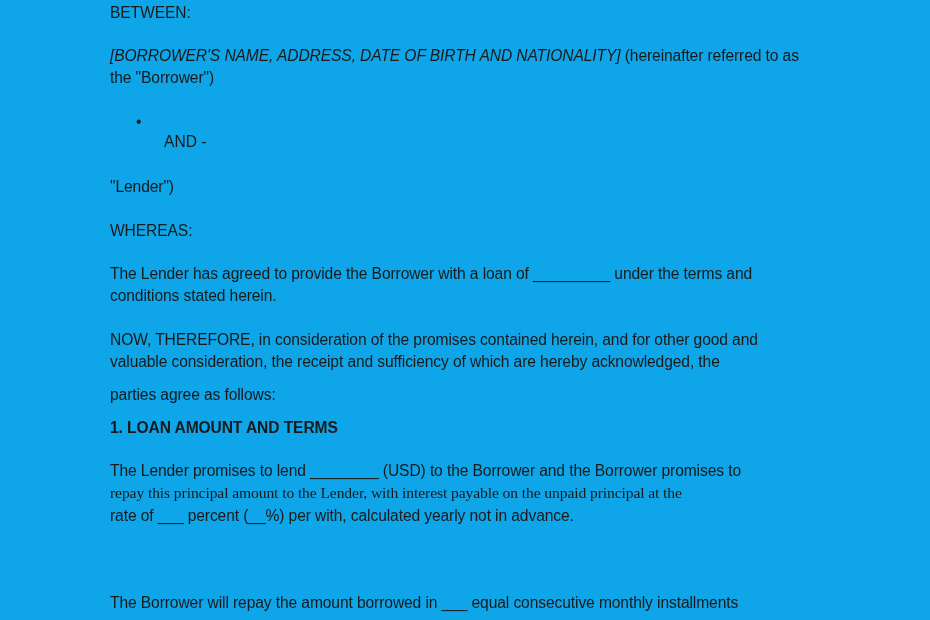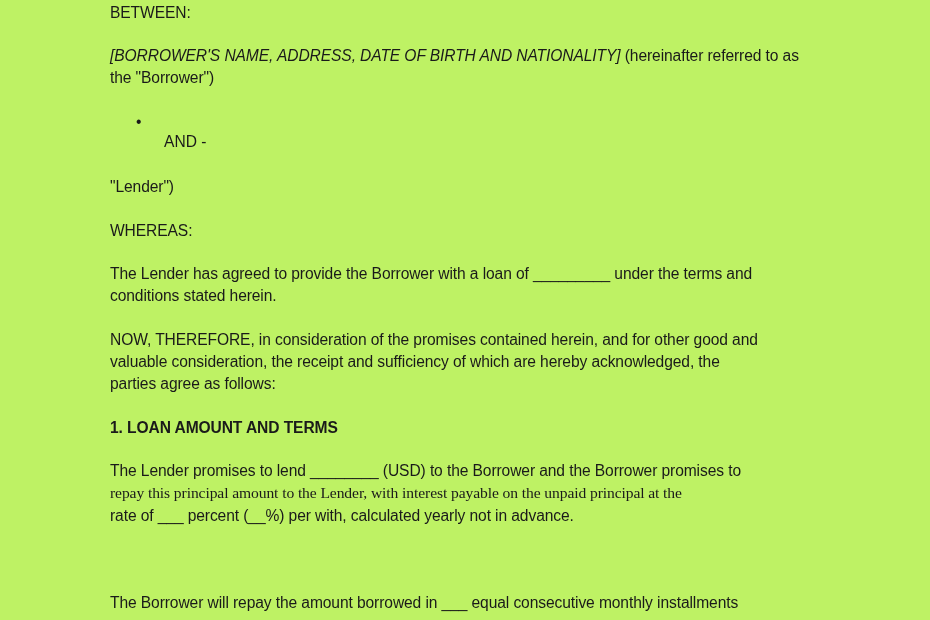--- a/index.html
+++ b/index.html
@@ -12,21 +12,21 @@
       height: 620px;
       overflow: hidden;
       position: relative;
       font-family: "Liberation Sans", "DejaVu Sans", sans-serif;
       color: #1a1a1a;
     }
     .page {
       position: absolute;
       left: 0; top: 0;
       width: 930px; height: 620px;
-      background: #bef264;
+      background: #0ea5e9;
     }
     .line {
       position: absolute;
       left: 110px;
       font-size: 15.6px;
       line-height: 22px;
       white-space: nowrap;
       letter-spacing: -0.1px;
     }
     .it { font-style: italic; text-align: center; }
@@ -63,21 +63,21 @@
 
   <div class="line" style="top:176px;">"Lender")</div>
 
   <div class="line" style="top:220px;">WHEREAS:</div>
 
   <div class="line" style="top:263px;">The Lender has agreed to provide the Borrower with a loan of _________ under the terms and</div>
   <div class="line" style="top:285px;">conditions stated herein.</div>
 
   <div class="line" style="top:329px;">NOW, THEREFORE, in consideration of the promises contained herein, and for other good and</div>
   <div class="line" style="top:351px;">valuable consideration, the receipt and sufficiency of which are hereby acknowledged, the</div>
-  <div class="line" style="top:373px;">parties agree as follows:</div>
+  <div class="line" style="top:384px;">parties agree as follows:</div>
 
   <div class="line b" style="top:417px;">1. LOAN AMOUNT AND TERMS</div>
 
   <div class="line" style="top:460px;">The Lender promises to lend ________ (USD) to the Borrower and the Borrower promises to</div>
   <div class="line" style="top:482px;font-family:Liberation Serif, serif;">repay this principal amount to the Lender, with interest payable on the unpaid principal at the</div>
   <div class="line" style="top:505px;">rate of ___ percent (__%) per with, calculated yearly not in advance.</div>
 
   <div class="line b" style="top:576px;margin-top:46px;">2. REPAYMENT SCHEDULE</div>
 
   <div class="line" style="top:592px;">The Borrower will repay the amount borrowed in ___ equal consecutive monthly installments</div>

